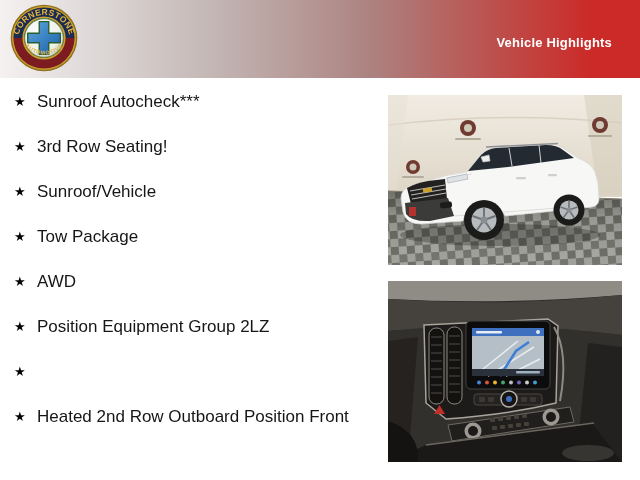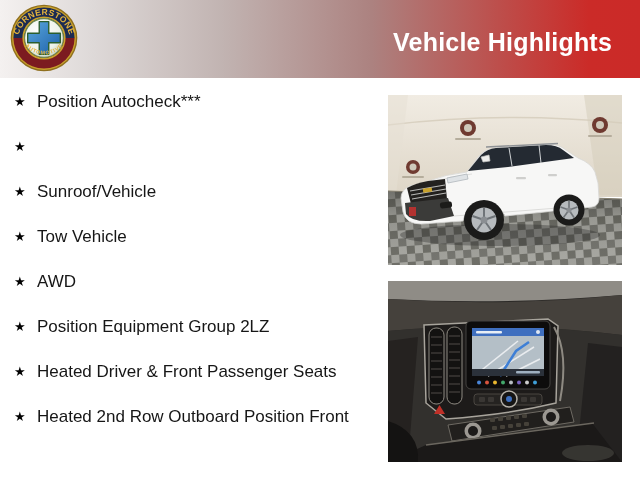--- a/index.html
+++ b/index.html
@@ -13,21 +13,21 @@
 
   
   .banner {
     position:absolute; left:0; top:0; width:640px; height:78px;
     background:linear-gradient(to right,
       #f4f1f0 0%, #ddd8d7 15%, #c1b3b1 35%, #ac8280 58%, #bd4e4b 78%, #cb2b28 92%, #cb2a28 100%);
     display:flex; align-items:center; justify-content:flex-end;
     padding-right:28px; padding-top:6px;
   }
   .banner-title {
-    color:#ffffff; font-size:25px; font-weight:bold; letter-spacing:0.2px;
+    color:#ffffff; font-size:13px; font-weight:bold; letter-spacing:0.2px;
   }
   .logo-wrap {
     position:absolute; left:10px; top:4px; width:68px; height:68px;
   }
 
   
   .highlights {
     position:absolute; left:14px; top:91px; width:360px;
     list-style:none;
   }
@@ -79,44 +79,44 @@
         <textPath href="#lgArcB" startOffset="50%" text-anchor="middle">AUTOMOTIVE</textPath>
       </text>
     </svg>
   </div>
   <h1 class="banner-title">Vehicle Highlights</h1>
 </header>
 
 <ul class="highlights">
   <li class="hl">
     <span class="star">★</span>
-    <span class="txt">Position Autocheck***</span>
-  </li>
-  <li class="hl">
-    <span class="star">★</span>
+    <span class="txt">Sunroof Autocheck***</span>
+  </li>
+  <li class="hl">
+    <span class="star">★</span>
+    <span class="txt">3rd Row Seating!</span>
   </li>
   <li class="hl">
     <span class="star">★</span>
     <span class="txt">Sunroof/Vehicle</span>
   </li>
   <li class="hl">
     <span class="star">★</span>
-    <span class="txt">Tow Vehicle</span>
+    <span class="txt">Tow Package</span>
   </li>
   <li class="hl">
     <span class="star">★</span>
     <span class="txt">AWD</span>
   </li>
   <li class="hl">
     <span class="star">★</span>
     <span class="txt">Position Equipment Group 2LZ</span>
   </li>
   <li class="hl">
     <span class="star">★</span>
-    <span class="txt">Heated Driver &amp; Front Passenger Seats</span>
   </li>
   <li class="hl">
     <span class="star">★</span>
     <span class="txt">Heated 2nd Row Outboard Position Front</span>
   </li>
 </ul>
 
 <div class="photo photo-exterior">
   <svg viewBox="0 0 234 170" preserveAspectRatio="none">
     <defs>

